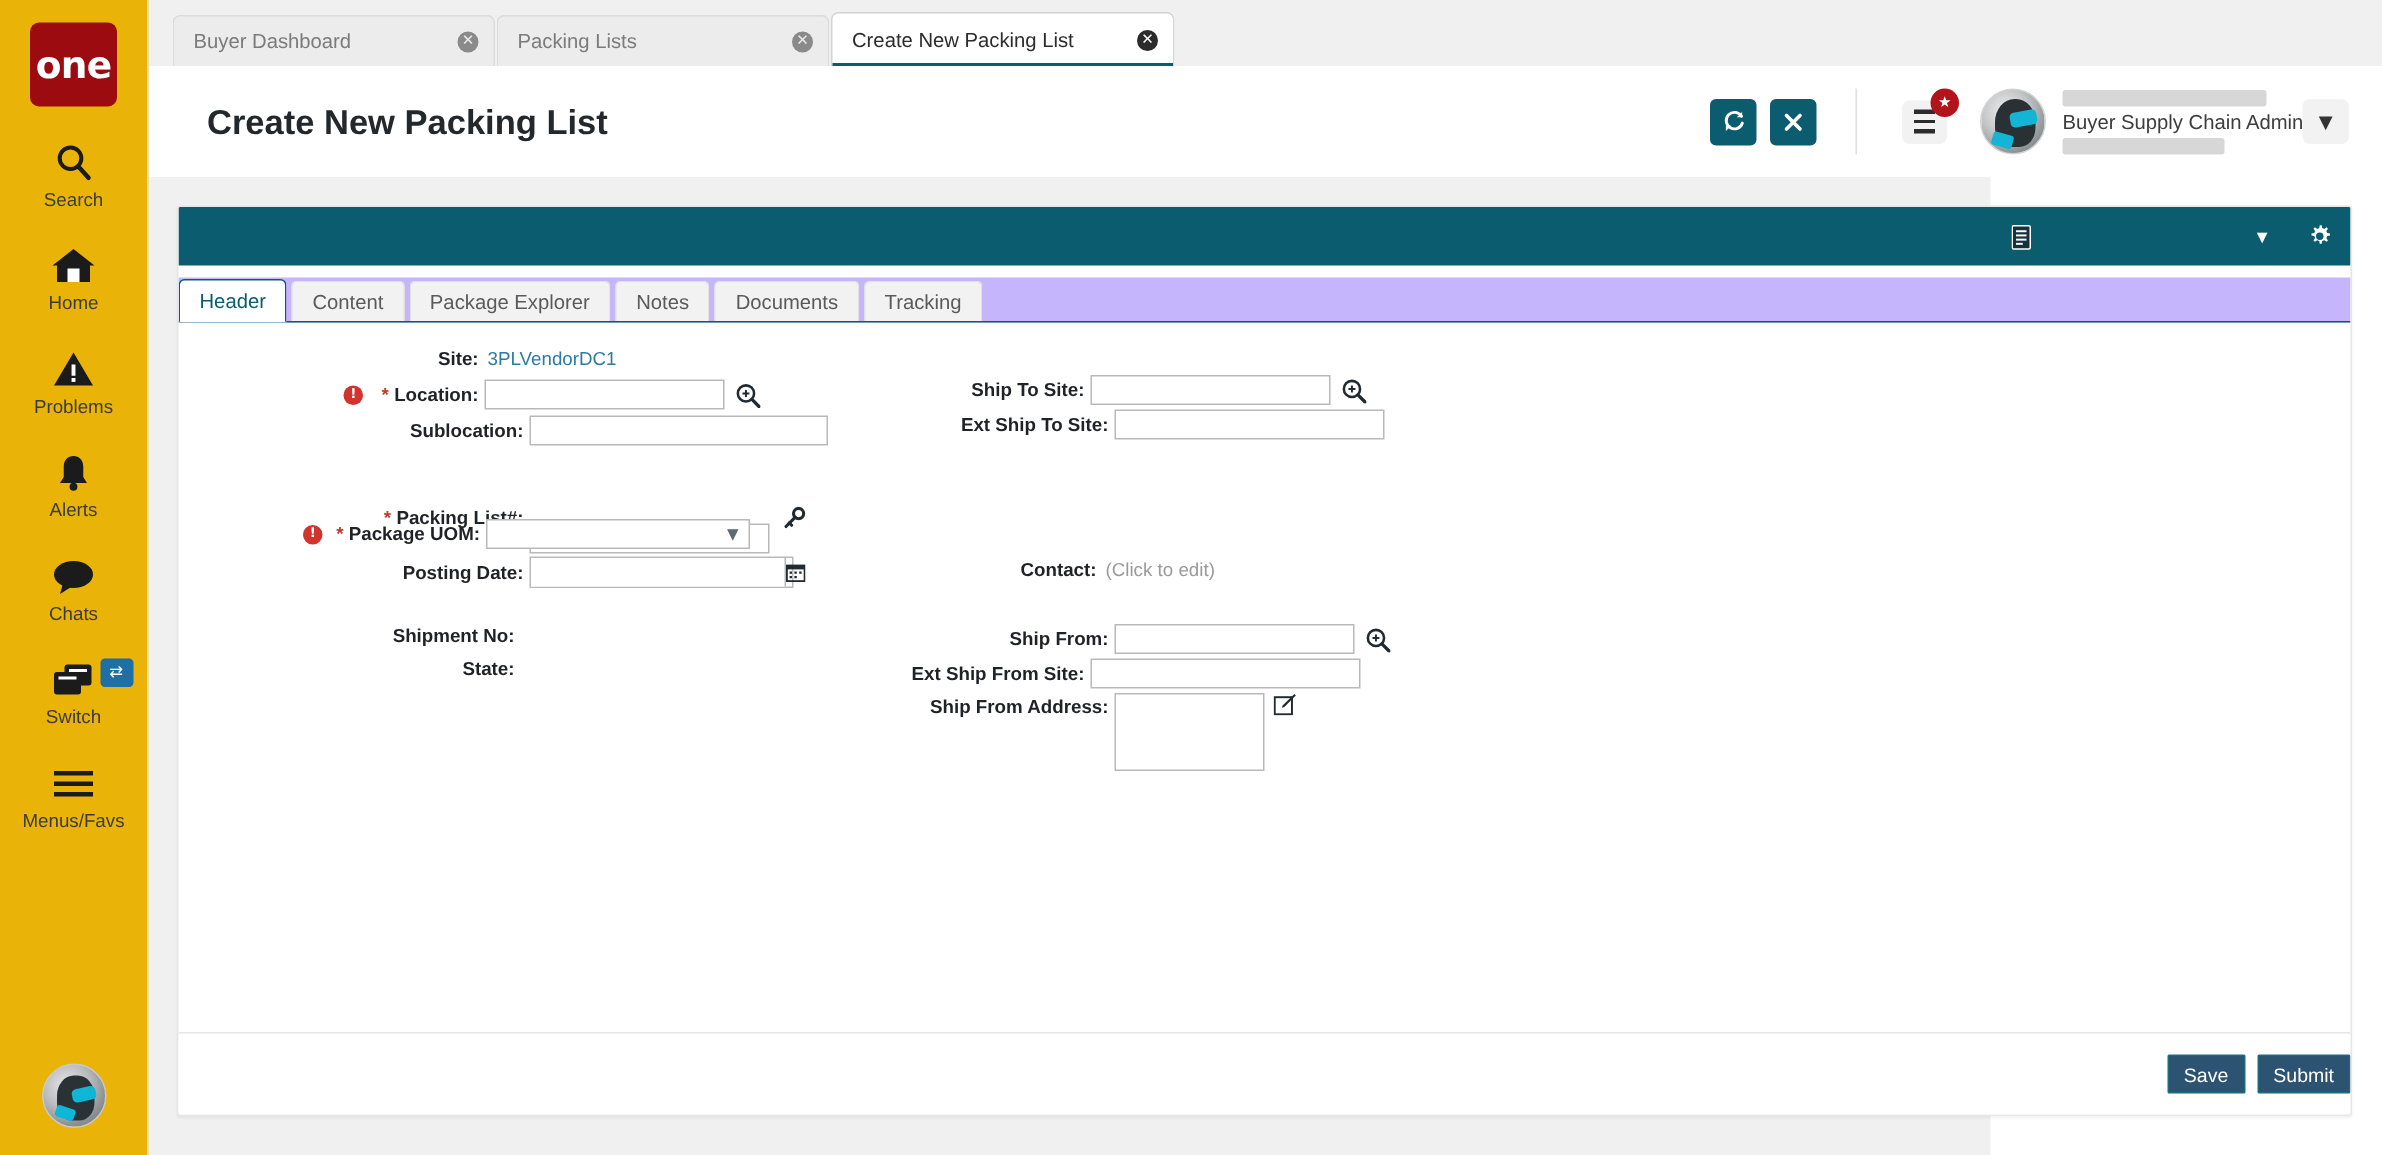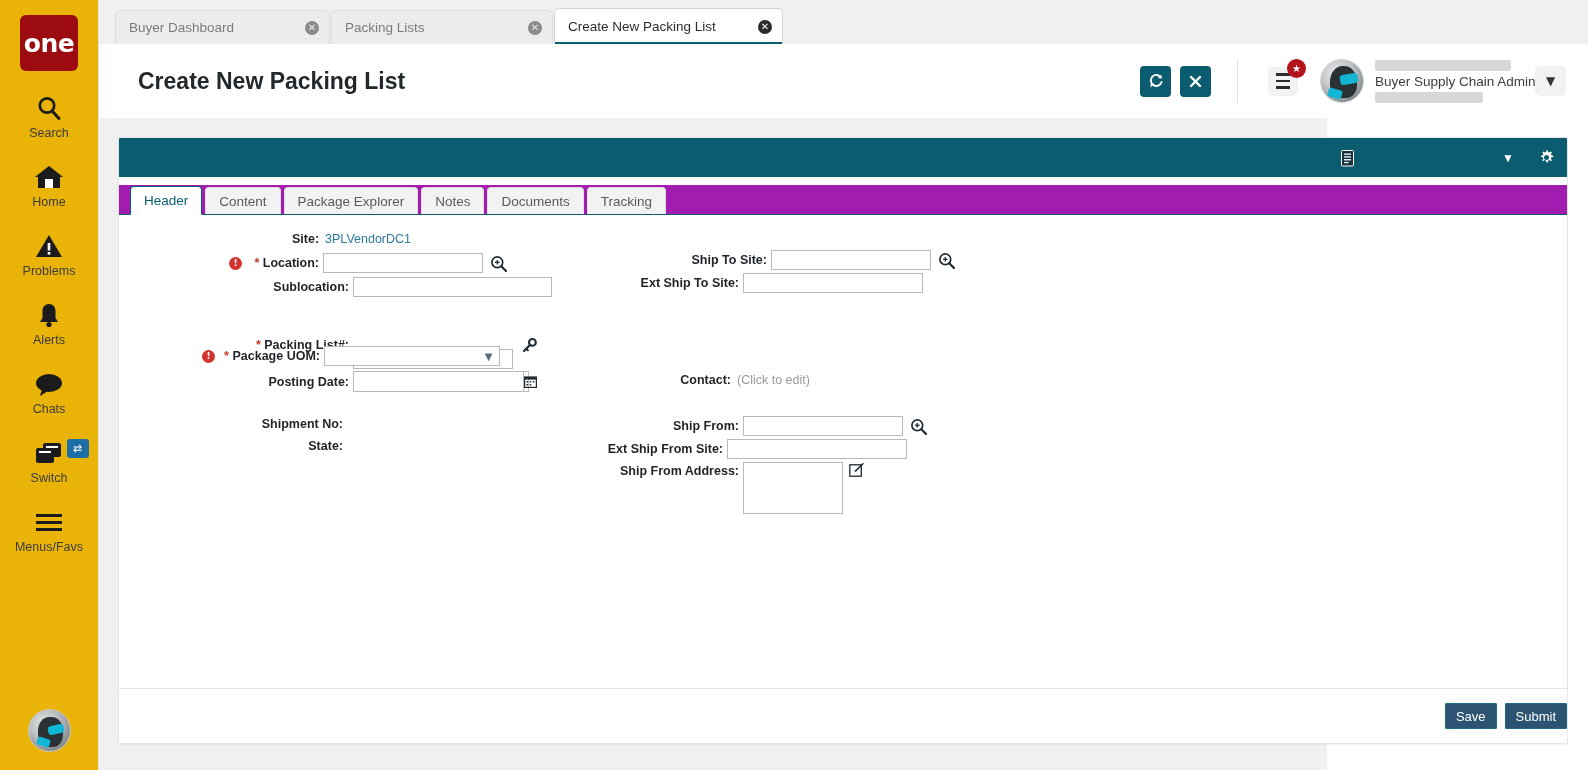--- a/index.html
+++ b/index.html
@@ -177,22 +177,22 @@
     display: flex; align-items: center; justify-content: flex-end;
     padding-right: 12px; color: #ffffff;
   }
   #doc-icon {
     position: absolute; left: 1222px; top: 11px;
     width: 15px; height: 18px;
   }
   .teal-icon { margin-left: 24px; cursor: pointer; display:flex; align-items:center; }
 
   #obj-tabs {
-    height: 30px; background: #a21caf; display: flex; align-items: flex-end;
-    padding-left: 11px; border-bottom: 1px solid #0a5c6e; margin-top: 8px;
+    height: 30px; background: #c4b5fd; display: flex; align-items: flex-end;
+    padding-left: 0; border-bottom: 1px solid #0a5c6e; margin-top: 8px;
   }
   .obj-tab {
     height: 27px; padding: 0 13px; margin-right: 3px;
     background: #f2f2f2; border: 1px solid #e0e0e0; border-bottom: none;
     border-radius: 4px 4px 0 0;
     display: flex; align-items: center;
     font-size: 13.5px; color: #5a5a5a; cursor: pointer;
     font-family: "Liberation Sans", sans-serif;
   }
   .obj-tab.active {
@@ -527,21 +527,21 @@
       <div class="fld" style="left:0px; top:202px; width:230px; justify-content:flex-end;">
         <span class="flabel">Shipment No:</span>
         <span class="fvalue-link"></span>
       </div>
 
       <div class="fld" style="left:0px; top:224px; width:230px; justify-content:flex-end;">
         <span class="flabel">State:</span>
         <span class="fvalue-link"></span>
       </div>
 
-      <div class="fld" style="left:528px; top:35px;">
+      <div class="fld" style="left:484px; top:35px;">
         <span class="flabel" style="width:120px;">Ship To Site:</span>
         <input class="tinput" style="width: 160px; margin-left: 4px;" value="">
         <span class="icon-btn">
           <svg width="17" height="17" viewBox="0 0 17 17">
               <circle cx="7.3" cy="7.3" r="5.4" fill="none" stroke="#1f2a33" stroke-width="1.7"></circle>
               <line x1="5" y1="7.3" x2="9.6" y2="7.3" stroke="#1f2a33" stroke-width="1.3"></line>
               <line x1="7.3" y1="5" x2="7.3" y2="9.6" stroke="#1f2a33" stroke-width="1.3"></line>
               <line x1="11.3" y1="11.3" x2="16" y2="16" stroke="#1f2a33" stroke-width="2.2" stroke-linecap="round"></line>
             </svg>
         </span>

